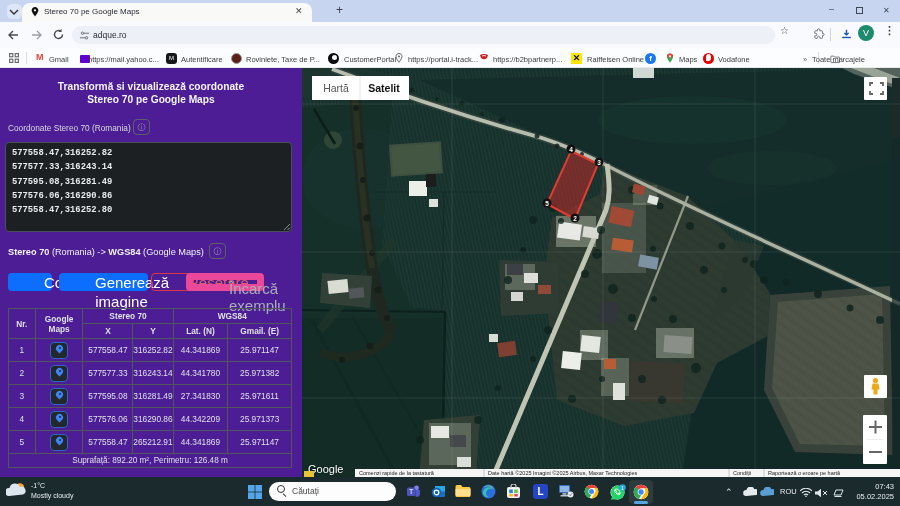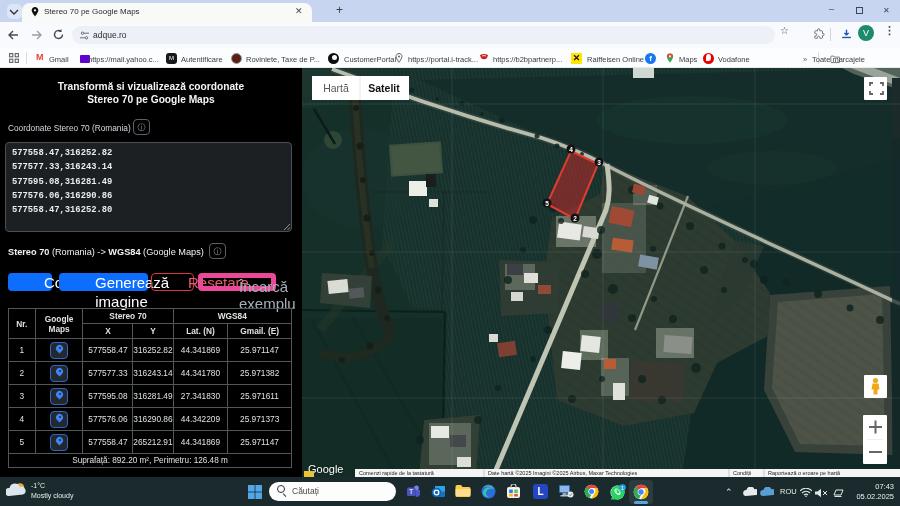--- a/index.html
+++ b/index.html
@@ -19,21 +19,21 @@
   #toolbar { left:0; top:22px; width:900px; height:26px; background:#f9fafd; }
   #addr { left:72px; top:26px; width:703px; height:18px; background:#edf0f7; border-radius:9px; }
   #addrtext { left:93px; top:30px; font-size:8.5px; color:#2a2c31; }
   .tbico { top:25px; color:#3f4349; font-size:11px; }
 
   #bookmarks { left:0; top:48px; width:900px; height:20px; background:#fcfdfe; border-bottom:1px solid #e8eaed; }
   .bktext { top:55px; font-size:7.5px; color:#3c4043; white-space:nowrap; }
   .bkico { top:53px; width:10px; height:10px; }
 
   
-  #sidebar { left:0; top:68px; width:302px; height:409px; background:#000000; color:#dee2e6; }
+  #sidebar { left:0; top:68px; width:302px; height:409px; background:#4c1d95; color:#dee2e6; }
   #sbtitle { left:0; top:13px; width:302px; text-align:center; font-weight:bold; font-size:10.2px; color:#f3f4f5; line-height:12.6px; }
   #sblabel { left:8px; top:55px; font-size:8.3px; color:#d7dadd; }
   .infobtn { width:17px; height:16px; border:1px solid #5c6166; border-radius:4px; color:#9aa0a6; font-size:8px; text-align:center; line-height:15px; }
   #textarea1 { left:5px; top:74px; width:287px; height:90px; background:#1d2023; border:1px solid #495057; border-radius:4px; }
   #tatext { left:12px; top:78px; font-family:"Liberation Mono", monospace; font-size:8.8px; line-height:14.3px; color:#e9ecef; font-weight:bold; }
   #convline { left:8px; top:179px; font-size:9.2px; color:#f1f2f3; }
   .btn { top:205px; height:18px; border-radius:4px; font-size:15px; line-height:19px; text-align:center;padding-left:36px; }
   .btnblue { background:#0d6efd; color:#fff; }
 
   
@@ -161,21 +161,21 @@
     <div class="abs" id="textarea1"></div>
     <svg class="abs" style="left:283px;top:155px" width="8" height="8" viewBox="0 0 8 8">
         <path d="M7,1 L1,7 M7,4.5 L4.5,7" stroke="#8a9096" stroke-width="1"></path>
       </svg>
     <div class="abs" id="tatext">577558.47,316252.82<br>577577.33,316243.14<br>577595.08,316281.49<br>577576.06,316290.86<br>577558.47,316252.80</div>
     <div class="abs" id="convline"><b>Stereo 70</b> (Romania) -&gt; <b>WGS84</b> (Google Maps)</div>
     <div class="abs infobtn" style="left:209px;top:175px">ⓘ</div>
     <div class="abs btn btnblue" style="left:8px;width:44px">Conversie</div>
     <div class="abs btn btnblue" style="left:59px;width:89px">Generează imagine</div>
     <div class="abs btn" style="left:151px;width:43px;border:1px solid #dc3545;color:#e35d6a;line-height:17px">Resetare</div>
-    <div class="abs btn" style="left:198px;width:78px;border:5px solid #ec4899;color:#a8b0b7;line-height:17px">Încarcă exemplu</div>
+    <div class="abs btn" style="left:186px;width:78px;border:7px solid #ec4899;color:#a8b0b7;line-height:17px">Încarcă exemplu</div>
     <table class="abs" id="cootable">
       <tbody>
           <tr>
         <th rowspan="2" style="width:27px;height:30px">Nr.</th>
         <th rowspan="2" style="width:48px">Google<br>Maps</th>
         <th colspan="2">Stereo 70</th>
         <th colspan="2">WGS84</th>
       </tr>
       <tr>
         <th style="width:50px;height:15px">X</th>

